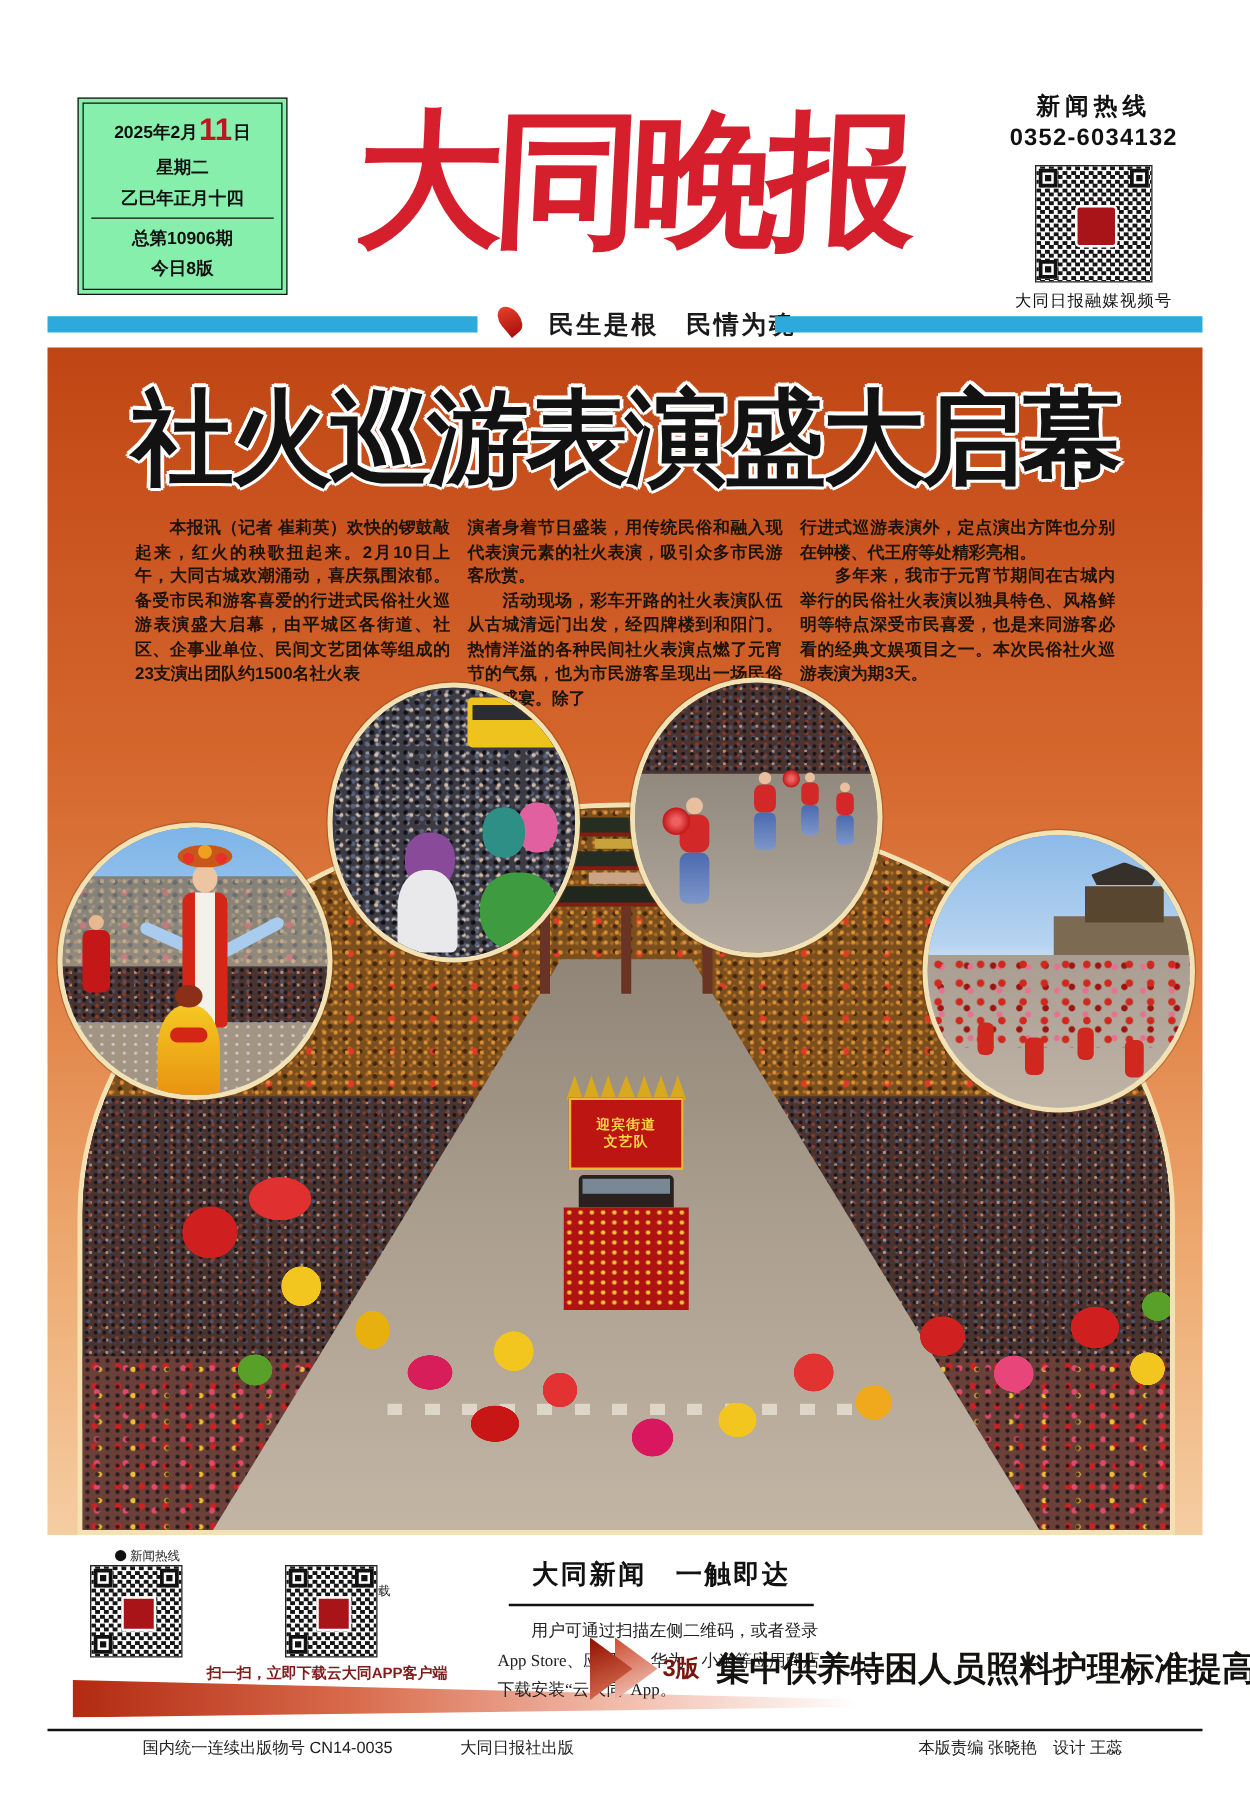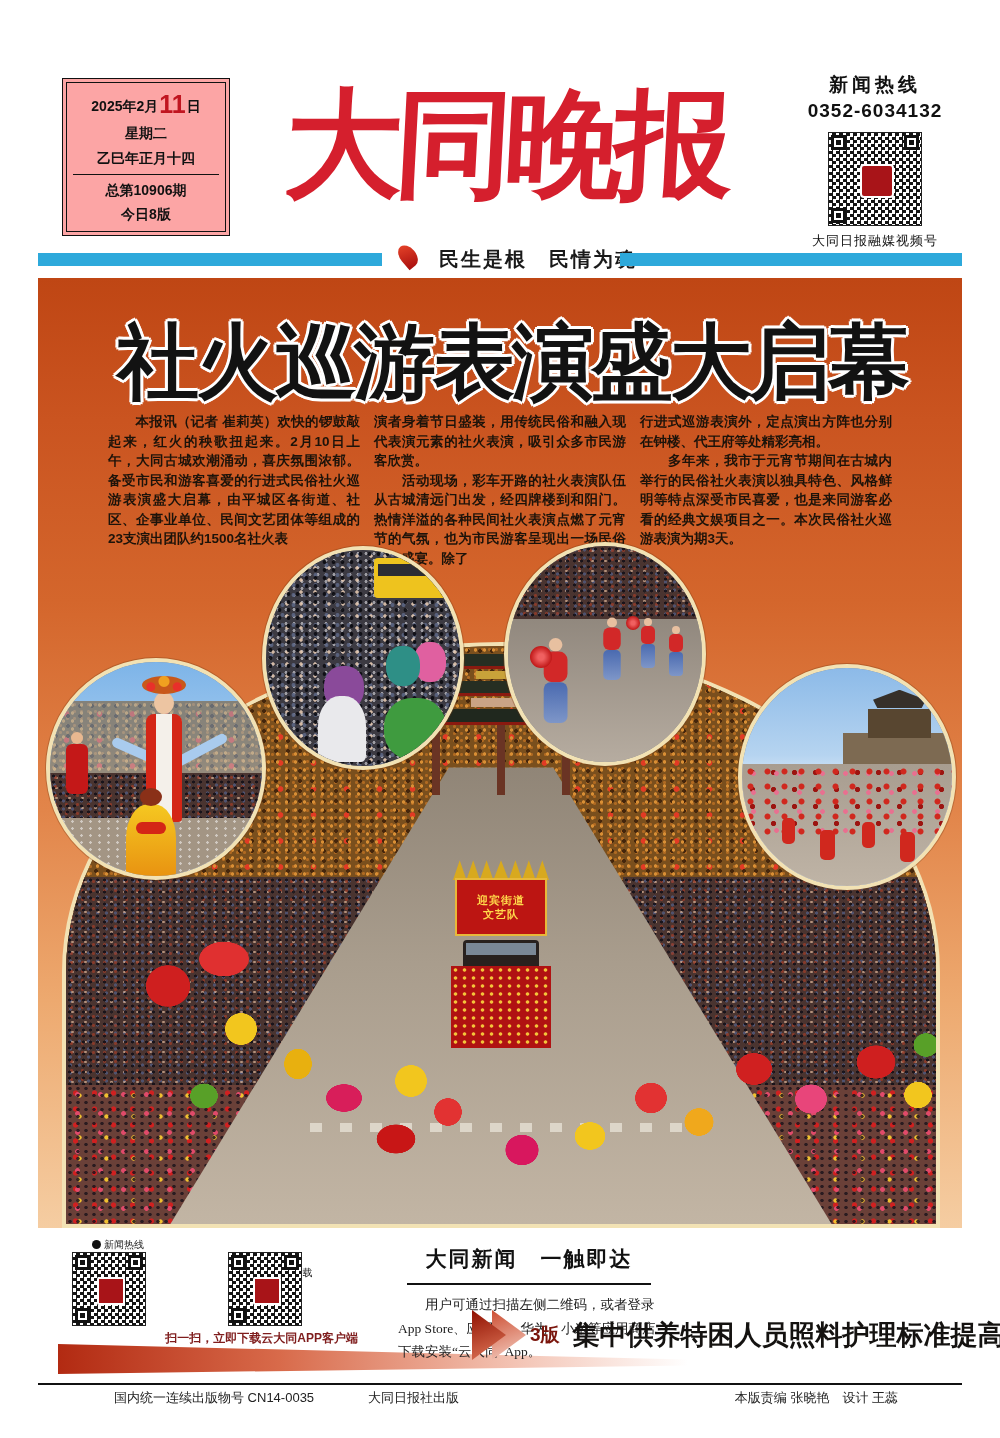--- a/index.html
+++ b/index.html
@@ -1,20 +1,20 @@
 <!DOCTYPE html>
 <html><head>
 <meta charset="utf-8">
 <style>
   html,body{margin:0;padding:0;background:#fff;}
   .page{position:relative;width:1000px;height:1438px;margin:0 auto;background:#fff;overflow:hidden;
         font-family:"Liberation Sans","DejaVu Sans",sans-serif;color:#111;}
 
   
-  .date-box{position:absolute;left:62px;top:78px;width:168px;height:158px;border:1.5px solid #111;background:#fca5a5;box-sizing:border-box;padding:3px;}
+  .date-box{position:absolute;left:62px;top:78px;width:168px;height:158px;border:1.5px solid #111;background:#86efac;box-sizing:border-box;padding:3px;}
   .date-inner{border:1px solid #111;width:100%;height:100%;box-sizing:border-box;display:flex;flex-direction:column;justify-content:space-evenly;align-items:center;text-align:center;}
   .date-line{font-size:14px;font-weight:bold;}
   .date-line .day{color:#c01520;font-size:25px;font-weight:bold;padding:0 1px;vertical-align:-2px;}
   .d-row{font-size:14px;font-weight:bold;}
   .d-rule{width:92%;height:1px;background:#111;}
   .d-issue{font-size:14px;font-weight:bold;}
 
   .masthead{position:absolute;left:262px;top:58px;width:486px;height:175px;margin:0;
     font-family:"Liberation Serif","DejaVu Serif",serif;font-weight:bold;color:#d51f2d;
     font-size:118px;line-height:175px;text-align:center;letter-spacing:-8px;transform:skewX(-3deg);}
@@ -37,21 +37,21 @@
   .sl-bar{position:absolute;top:7px;height:13px;background:#2da9db;}
   .sl-bar.left{left:0;width:344px;}
   .sl-bar.right{right:0;width:342px;}
   .flame{position:absolute;left:362px;top:-2px;width:16px;height:24px;background:linear-gradient(200deg,#e8452a,#a80e0e);border-radius:50% 50% 50% 0;transform:rotate(-40deg);}
   .slogan-text{position:absolute;left:392px;top:0;width:216px;text-align:center;font-size:20px;font-weight:bold;color:#1a1a1a;letter-spacing:2px;}
 
   
   .front{position:absolute;left:38px;top:278px;width:924px;height:950px;
     background:linear-gradient(180deg,#bf4614 0%,#ca5420 15%,#d4662c 34%,#e2854a 56%,#eda96f 76%,#f5cda2 100%);overflow:hidden;}
 
-  .headline{position:absolute;left:0;top:18px;width:100%;margin:12px;text-align:center;
+  .headline{position:absolute;left:0;top:18px;width:100%;margin:0;text-align:center;
     font-family:"Liberation Serif","DejaVu Serif",serif;font-weight:bold;font-size:82px;letter-spacing:-3px;color:#121212;
     text-shadow:-3px 0 #fff,3px 0 #fff,0 -3px #fff,0 3px #fff,-2px -2px #fff,2px 2px #fff,-2px 2px #fff,2px -2px #fff;}
 
   .columns{position:absolute;left:70px;top:134px;width:784px;display:flex;gap:14px;}
   .col{flex:1;margin:0;font-size:13.5px;line-height:19.5px;font-weight:600;color:#1c130a;text-align:justify;white-space:pre-wrap;}
 
   
   .dome{position:absolute;left:24px;top:364px;width:878px;height:586px;box-sizing:border-box;
     border:4px solid #f2e2b4;border-radius:439px 439px 0 0 / 330px 330px 0 0;overflow:hidden;background:#6d4a2c;z-index:1;}
 

